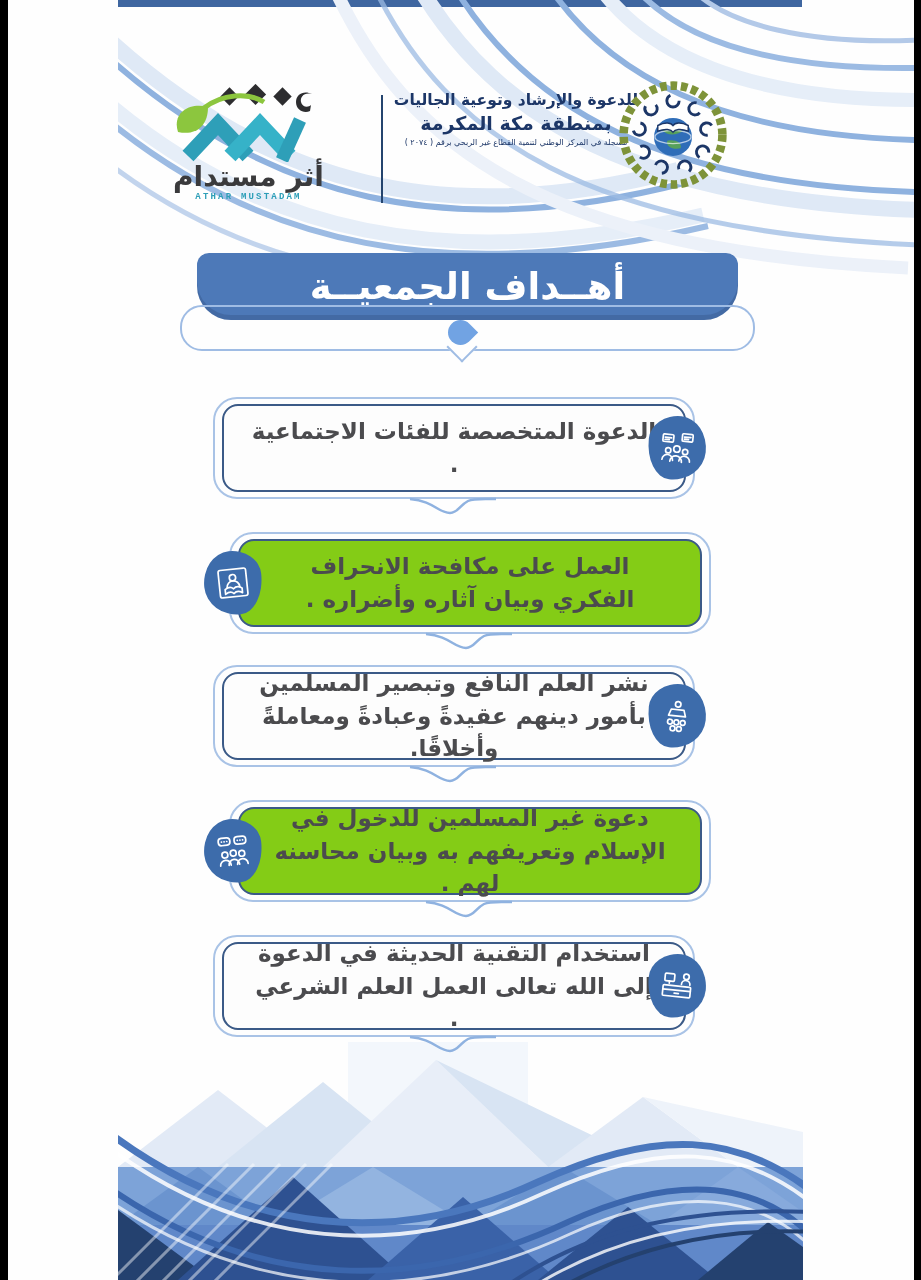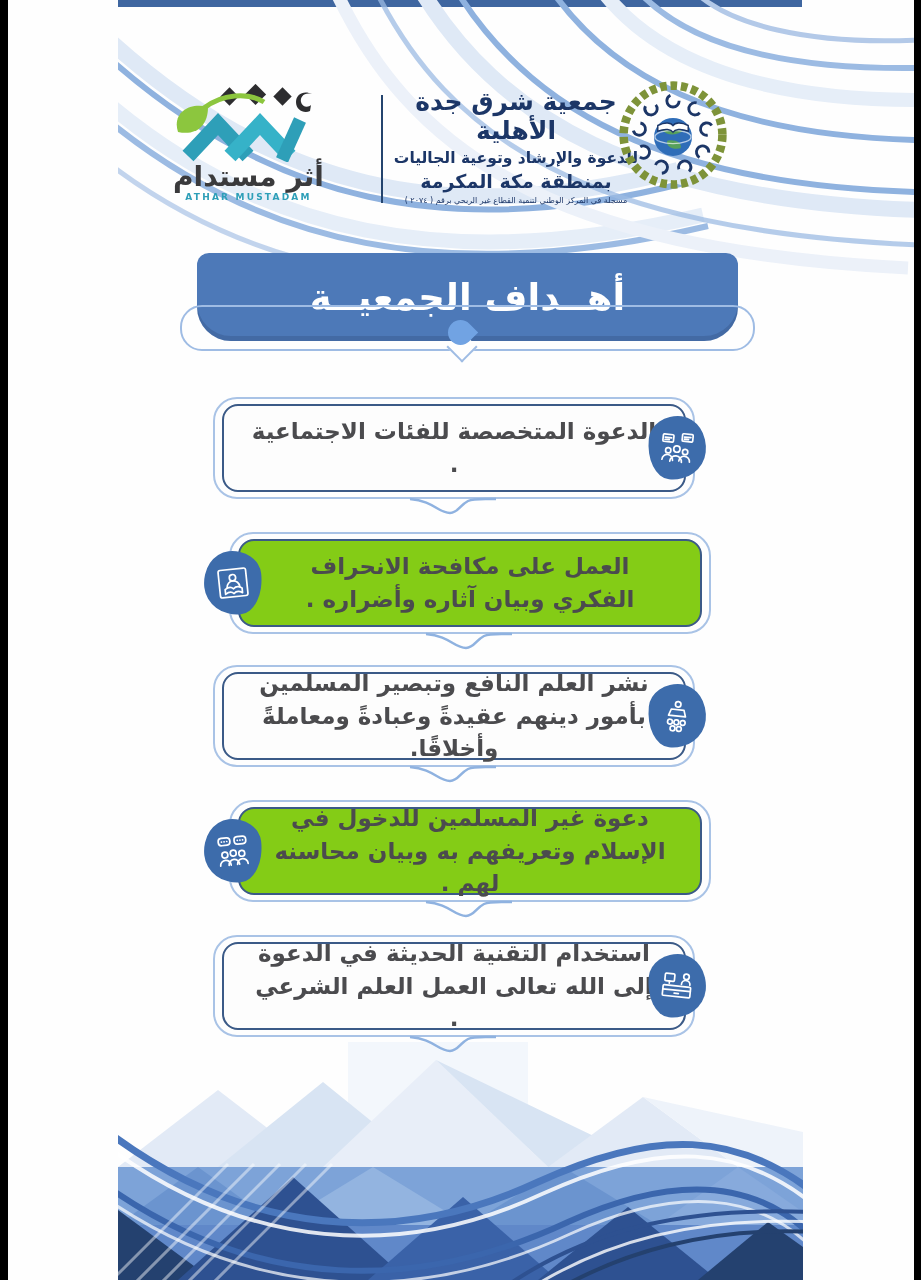--- a/index.html
+++ b/index.html
@@ -10,32 +10,32 @@
   .edge.right{right:0;width:7px;}
 
   
   .art-top{position:absolute;left:118px;top:0;z-index:0;}
   .art-bottom{position:absolute;left:118px;bottom:0;z-index:0;}
 
   
   .header{position:absolute;left:0;top:0;width:921px;z-index:2;}
   .athar{position:absolute;left:166px;top:84px;width:165px;text-align:center;}
   .athar-ar{font-size:28px;font-weight:bold;color:#3a3a3c;line-height:1.05;margin-top:-4px;}
-  .athar-en{font-size:9px;font-weight:bold;color:#2e9fb8;letter-spacing:2.2px;margin-top:1px;}
+  .athar-en{font-size:9px;font-weight:bold;color:#2e9fb8;letter-spacing:2.2px;margin-top:1px;font-family:Liberation Mono, monospace;}
   .hdr-divider{position:absolute;left:381px;top:95px;width:2px;height:108px;background:#24446e;}
   .org{position:absolute;left:392px;top:88px;width:248px;text-align:center;color:#1c3667;direction:rtl;}
   .org-l1{font-size:25px;font-weight:bold;line-height:1.15;}
   .org-l2{font-size:15.5px;font-weight:bold;margin-top:3px;}
   .org-l3{font-size:19px;font-weight:bold;margin-top:3px;}
   .org-reg{font-size:8px;font-weight:normal;margin-top:4px;}
   .emblem{position:absolute;left:616px;top:78px;}
 
   
   .banner-group{position:absolute;left:0;top:0;width:921px;z-index:3;}
-  .banner{position:absolute;left:197px;top:253px;width:541px;height:88px;background:#4d79b8;
+  .banner{position:absolute;left:197px;top:253px;width:541px;height:67px;background:#4d79b8;
           border-radius:12px 12px 34px 34px;display:flex;align-items:center;justify-content:center;
           box-shadow:inset 0 -5px 0 rgba(20,40,80,.18);}
   .banner span{color:#fff;font-size:37px;font-weight:bold;direction:rtl;}
   .banner-outline{position:absolute;left:180px;top:305px;width:571px;height:42px;
           border:2px solid #9fbce4;border-radius:22px;background:transparent;}
   .chevron{position:absolute;left:451px;top:336px;width:20px;height:20px;background:#fefefe;
           border-right:2px solid #9fbce4;border-bottom:2px solid #9fbce4;transform:rotate(45deg);}
   .teardrop{position:absolute;left:448px;top:320px;width:25px;height:25px;background:#71a3e3;
           border-radius:50% 50% 0 50%;transform:rotate(-45deg);}
 
@@ -102,21 +102,20 @@
           <line x1="126" y1="36" x2="108" y2="76" stroke="#2e9fb8" stroke-width="13"></line>
         </g>
       </svg>
       <div class="athar-ar">أثر مستدام</div>
       <div class="athar-en">ATHAR MUSTADAM</div>
     </div>
 
     <div class="hdr-divider"></div>
 
     <div class="org">
-      <div class="org-l1">جمعية شرق جدة الأهلية</div>
       <div class="org-l2">للدعوة والإرشاد وتوعية الجاليات</div>
       <div class="org-l3">بمنطقة مكة المكرمة</div>
       <div class="org-reg">مسجلة في المركز الوطني لتنمية القطاع غير الربحي برقم ( ٢٠٧٤ )</div>
     </div>
 
     <svg class="emblem" width="114" height="114" viewBox="0 0 120 120">
       <circle cx="60" cy="60" r="52" fill="none" stroke="#7e9339" stroke-width="9" stroke-dasharray="7 4"></circle>
       <g fill="none" stroke="#1c3667" stroke-width="3">
         <g transform="translate(60,60)">
           <circle cx="0" cy="-36" r="6.5" stroke-dasharray="27 15" transform="rotate(0)"></circle>

